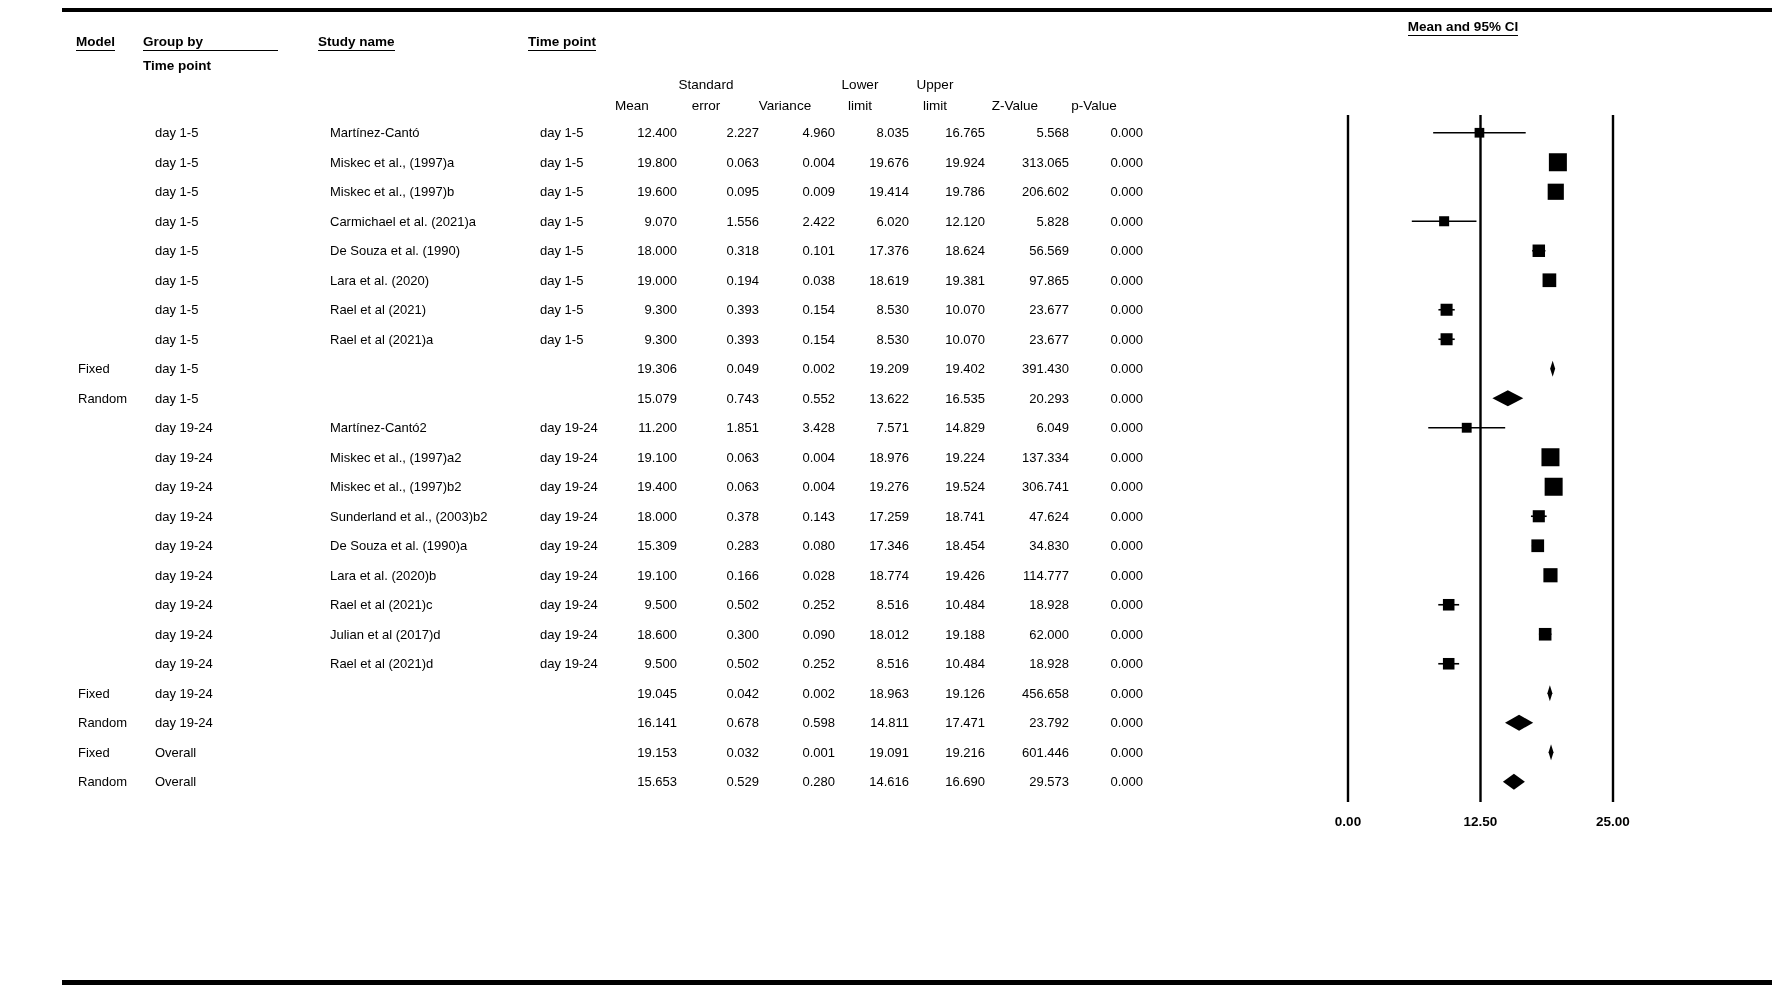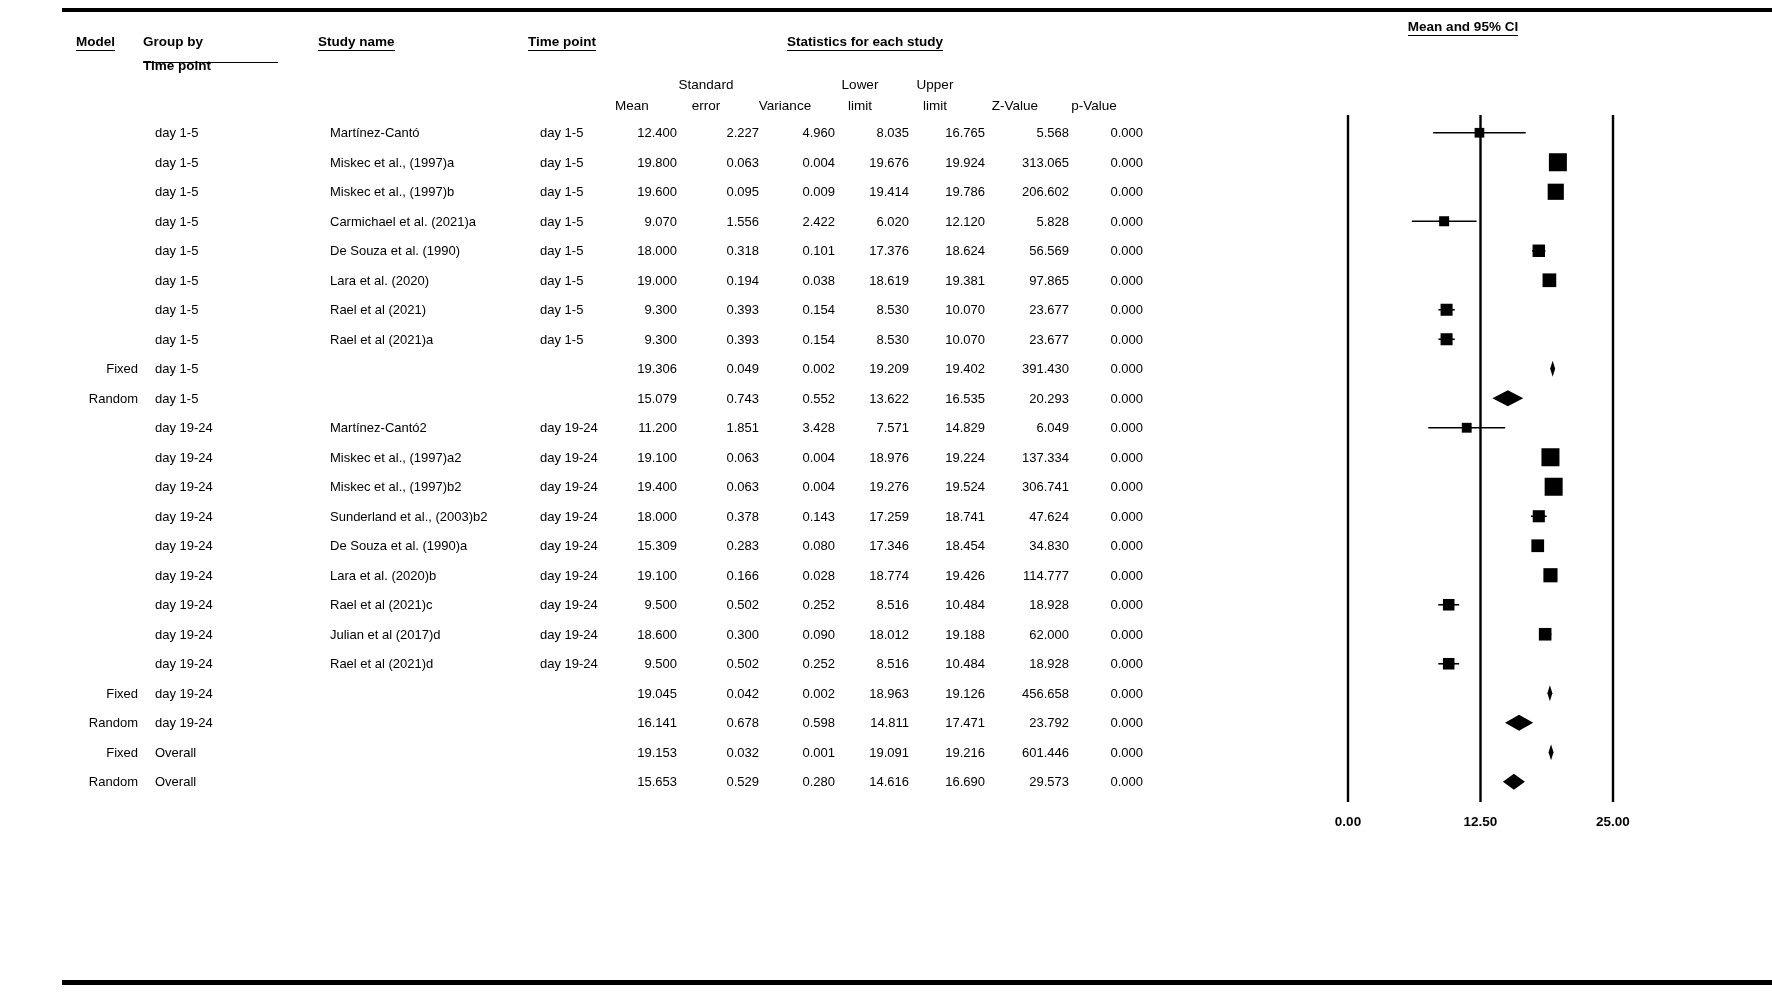--- a/index.html
+++ b/index.html
@@ -3,54 +3,53 @@
 <meta charset="utf-8">
 <style>
   html,body{margin:0;padding:0;background:#ffffff;}
   .page{position:relative;width:1772px;height:994px;background:#ffffff;
         font-family:"Liberation Sans",sans-serif;color:#000;overflow:hidden;margin-left:48px;}
   .rule{position:absolute;left:14px;right:14px;background:#000;}
   .rule.top{top:8px;height:4px;}
   .rule.bottom{top:980px;height:5px;}
   .hdr{position:absolute;font-weight:bold;font-size:13.5px;white-space:nowrap;}
   .u{border-bottom:1.5px solid #000;padding-bottom:1px;}
-  .uw{display:inline-block;width:135px;border-bottom:1.5px solid #000;padding-bottom:13px;}
+  .uw{display:inline-block;width:135px;border-bottom:1.5px solid #000;padding-bottom:1px;}
   #model-h{left:28px;top:34px;}
   #groupby-h{left:95px;top:34px;}
   #groupvar-h{left:95px;top:58px;}
   #study-h{left:270px;top:34px;}
   #time-h{left:480px;top:34px;}
   #stats-h{left:551px;top:34px;width:532px;text-align:center;}
   #plot-h{left:1315px;top:19px;width:200px;text-align:center;}
   .colheads{position:absolute;left:551px;top:64px;display:grid;
             grid-template-columns:66px 82px 76px 74px 76px 84px 74px;height:52px;}
   .colheads .ch{display:flex;flex-direction:column;justify-content:flex-end;align-items:center;
                 font-weight:normal;font-size:13.5px;line-height:21px;white-space:nowrap;}
   #rows{position:absolute;left:0;top:118px;}
   .row{display:grid;grid-template-columns:60px 175px 210px 88px 66px 82px 76px 74px 76px 84px 74px;
        height:29.5px;padding-left:30px;font-size:13px;line-height:29.5px;white-space:nowrap;}
   .cell{overflow:visible;}
-  .c-model{text-align:right;}
+  .c-model{text-align:left;}
   .c-group,.c-study,.c-time{text-align:left;padding-left:17px;}
   .num{text-align:right;}
   .plot{position:absolute;left:1130px;top:110px;width:620px;height:740px;}
 </style>
 </head>
 <body>
 
 <div class="page">
 
   <div class="rule top"></div>
 
   <div class="hdr" id="model-h"><span class="u">Model</span></div>
   <div class="hdr" id="groupby-h"><span class="uw">Group by</span></div>
   <div class="hdr" id="groupvar-h">Time point</div>
   <div class="hdr" id="study-h"><span class="u">Study name</span></div>
   <div class="hdr" id="time-h"><span class="u">Time point</span></div>
-  <div class="hdr" id="stats-h"><span class="u">Statistics for each study</span></div>
   <div class="hdr" id="plot-h"><span class="u">Mean and 95% CI</span></div>
 
   <div class="colheads">
     <div class="ch">
         <span>Mean</span>
       </div>
     <div class="ch">
         <span>Standard</span>
         <span>error</span>
       </div>

